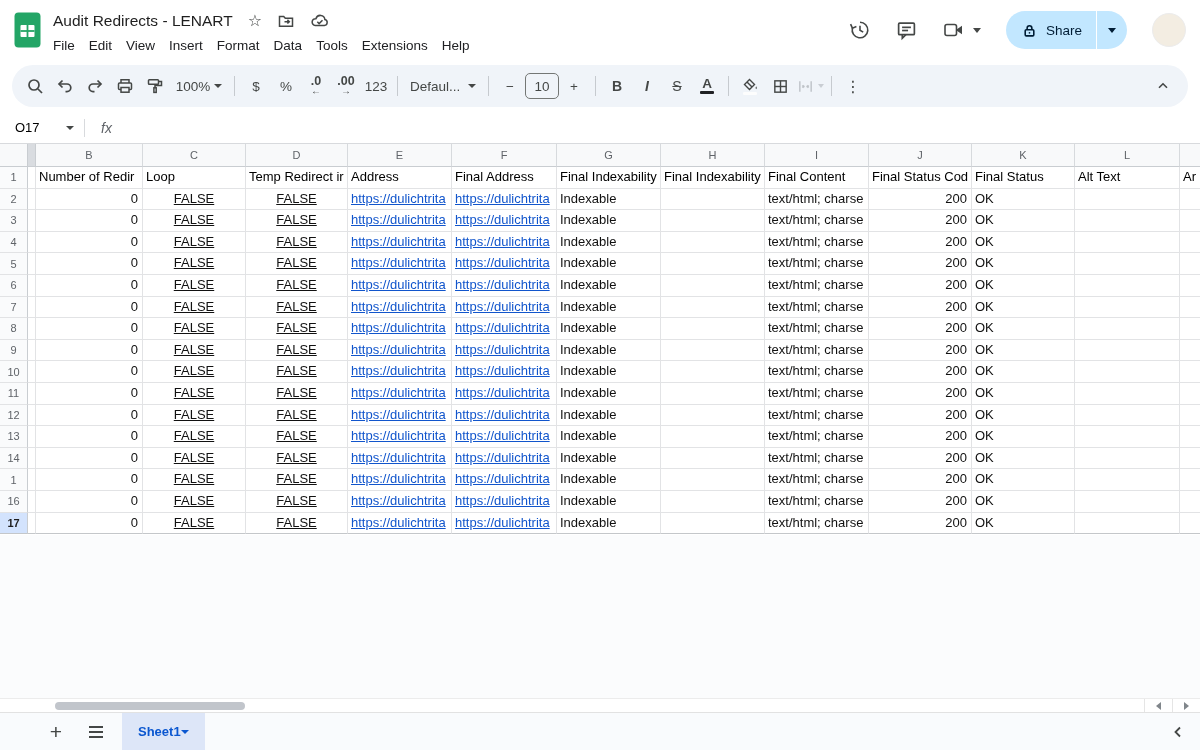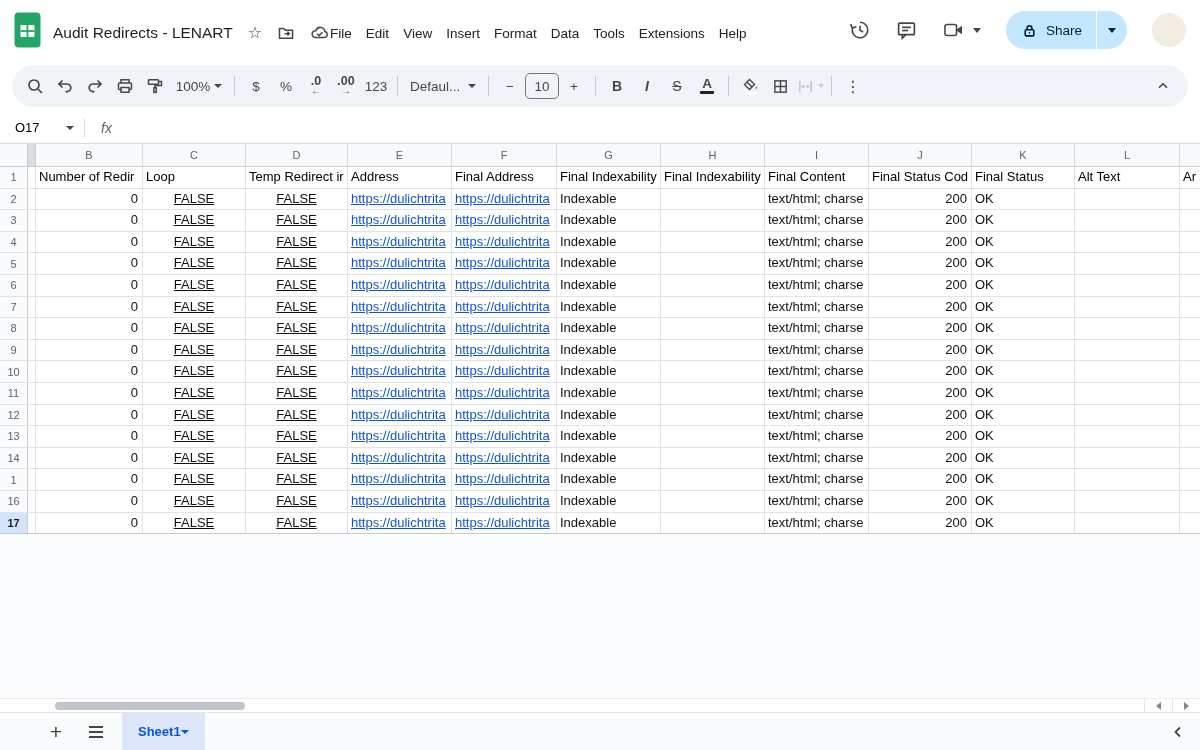--- a/index.html
+++ b/index.html
@@ -4,21 +4,21 @@
 <style>
   * { box-sizing: border-box; margin: 0; padding: 0; }
   html,body { width:1200px; height:750px; overflow:hidden; background:#fff;
     font-family:"Liberation Sans","DejaVu Sans",sans-serif; }
   .app { position:relative; width:1200px; height:750px; background:#fff; }
 
   
   .topbar { position:absolute; top:0; left:0; width:1200px; height:60px; background:#fff;
     display:flex; align-items:center; }
   .logo { margin-left:14px; width:27px; height:36px; flex:none; cursor:pointer; }
-  .title-block { margin-left:12px; padding-top:6px; display:flex; flex-direction:row; }
+  .title-block { margin-left:12px; padding-top:6px; display:flex; flex-direction:column; }
   .title-row { display:flex; align-items:center; gap:15px; height:24px; }
   .doc-title { font-size:15.5px; font-weight:500; color:#1f1f1f; }
   .doc-icon { color:#444746; display:flex; align-items:center; cursor:pointer; }
   .star-glyph { font-size:16px; line-height:16px; }
   .menubar { display:flex; margin-left:-7px; margin-top:1px; height:24px; align-items:center; }
   .menu-item { font-size:13.5px; color:#202124; padding:2px 7px; border-radius:4px; cursor:pointer; }
   .topbar-right { position:absolute; right:14px; top:0; height:60px; display:flex; align-items:center; gap:25px; }
   .tb-icon { color:#444746; display:flex; align-items:center; cursor:pointer; }
   .cam-group { display:flex; align-items:center; gap:7px; cursor:pointer; }
   .caret-down { width:0; height:0; border-left:4.5px solid transparent; border-right:4.5px solid transparent;

